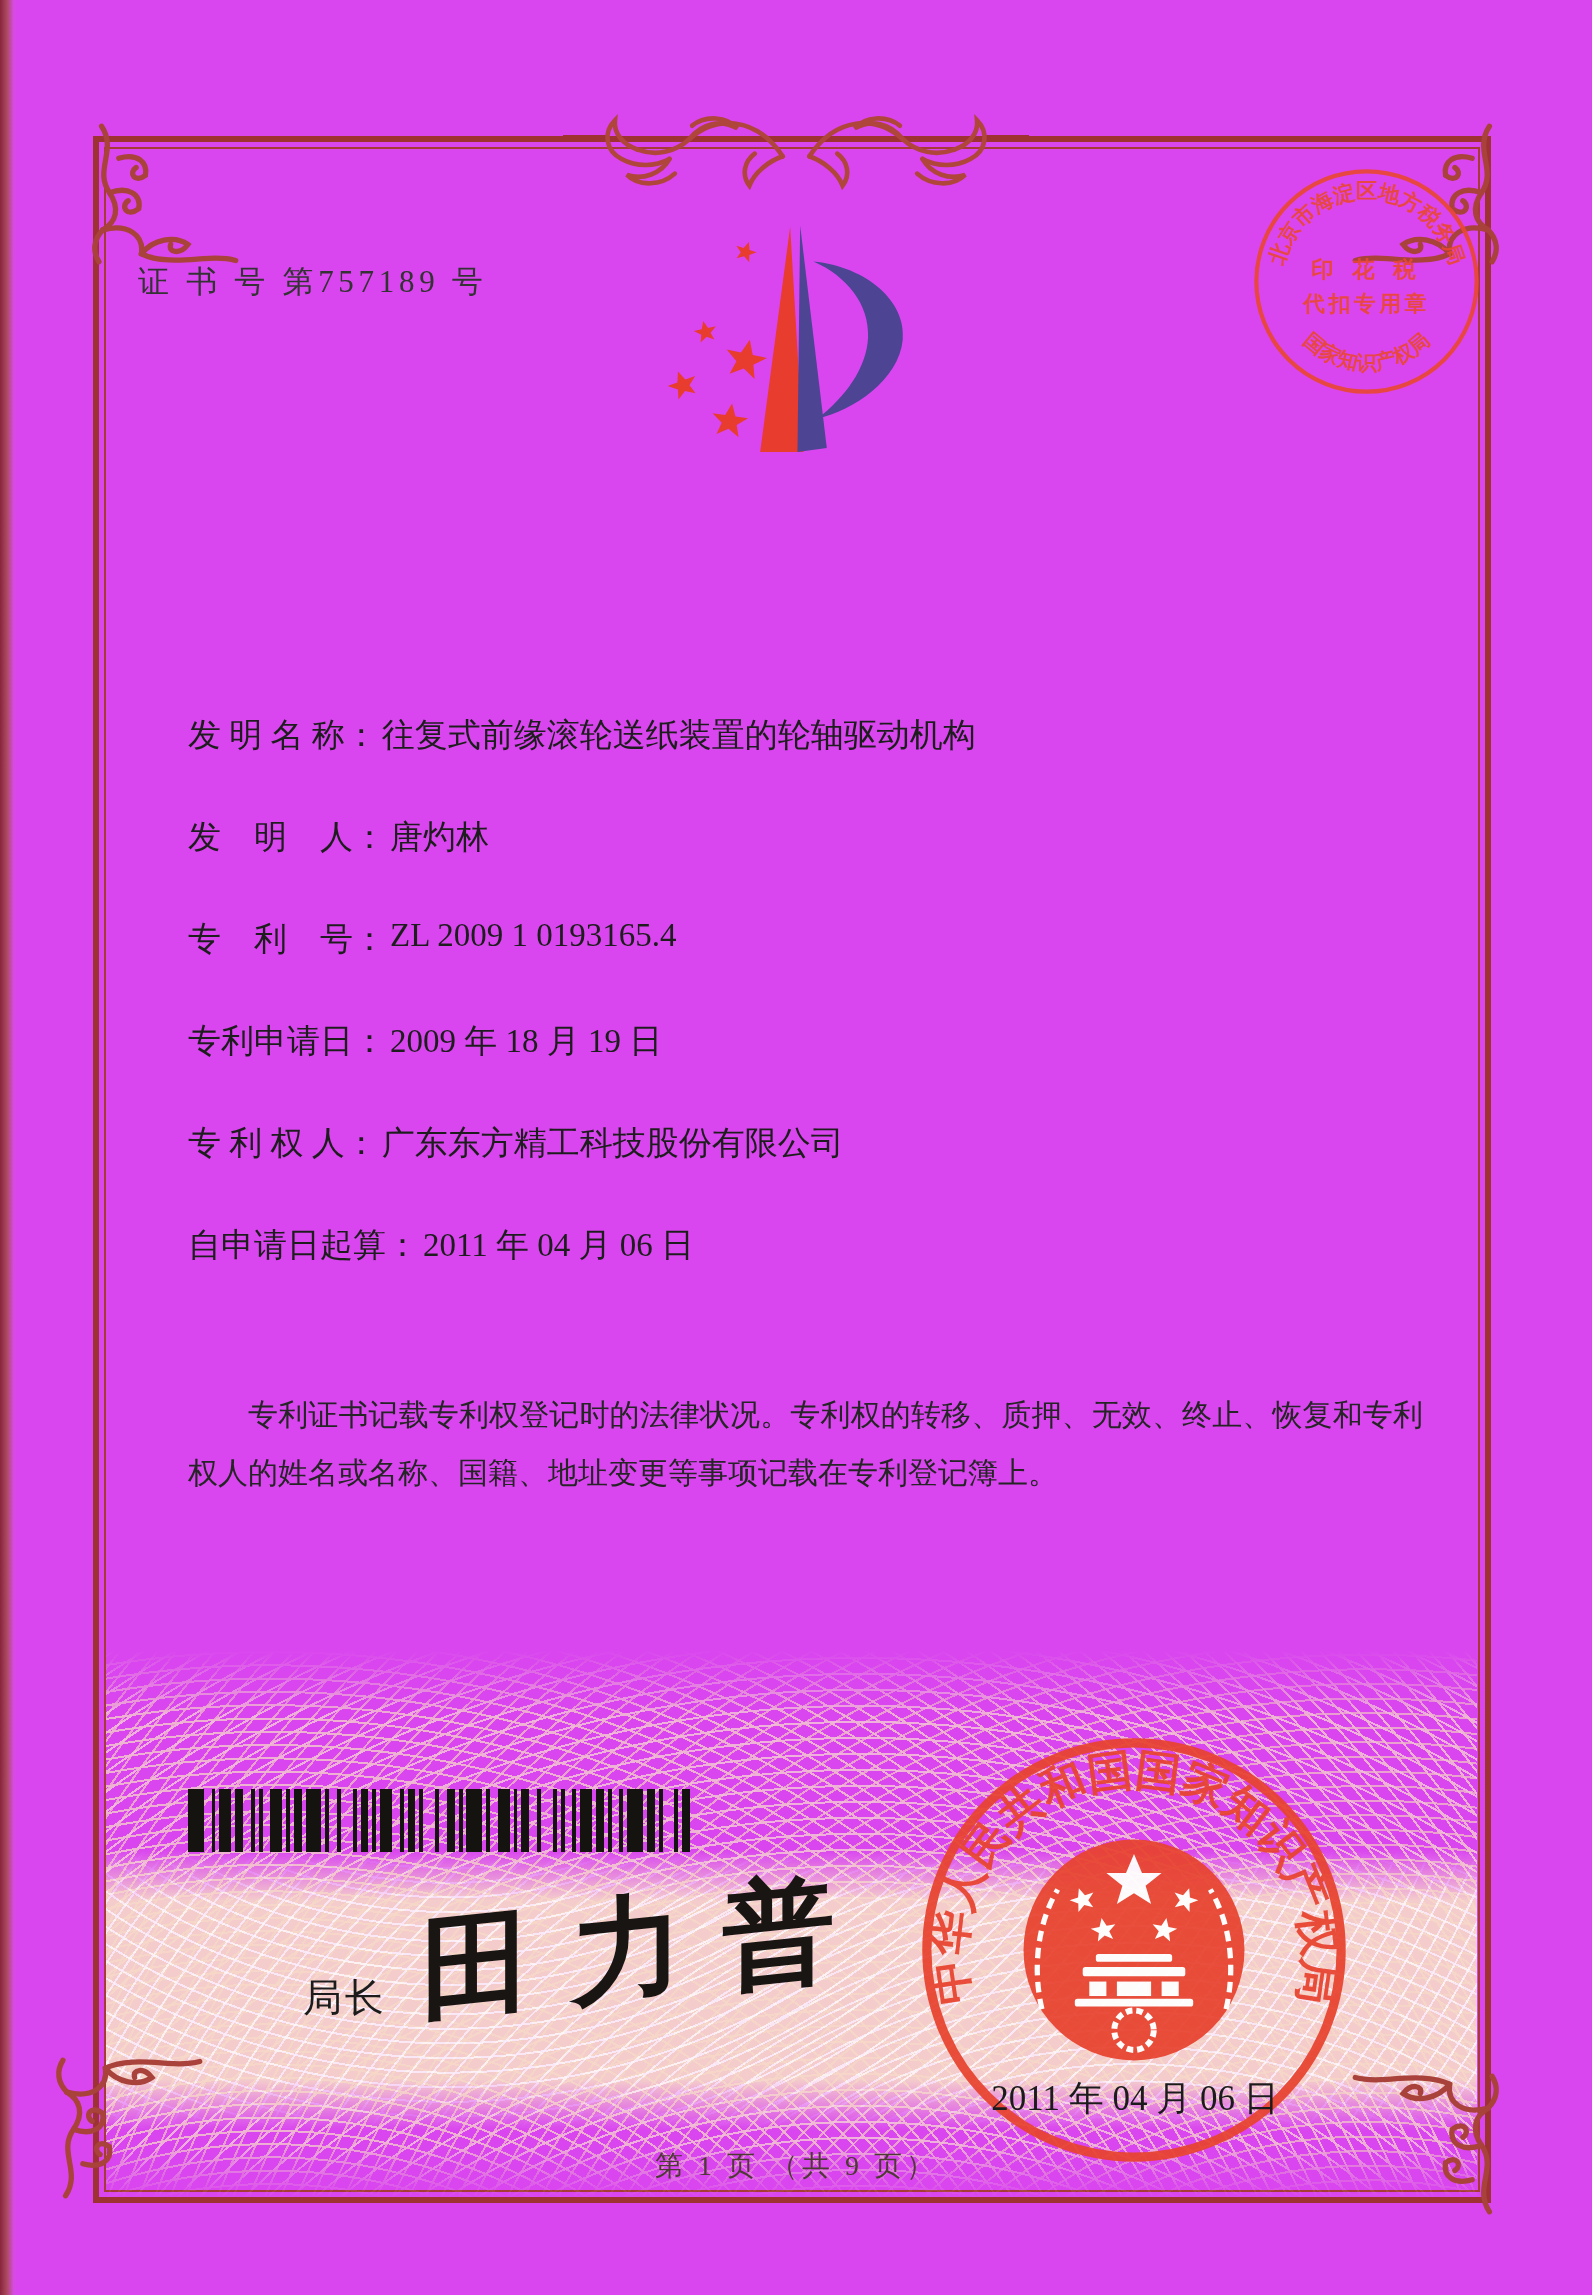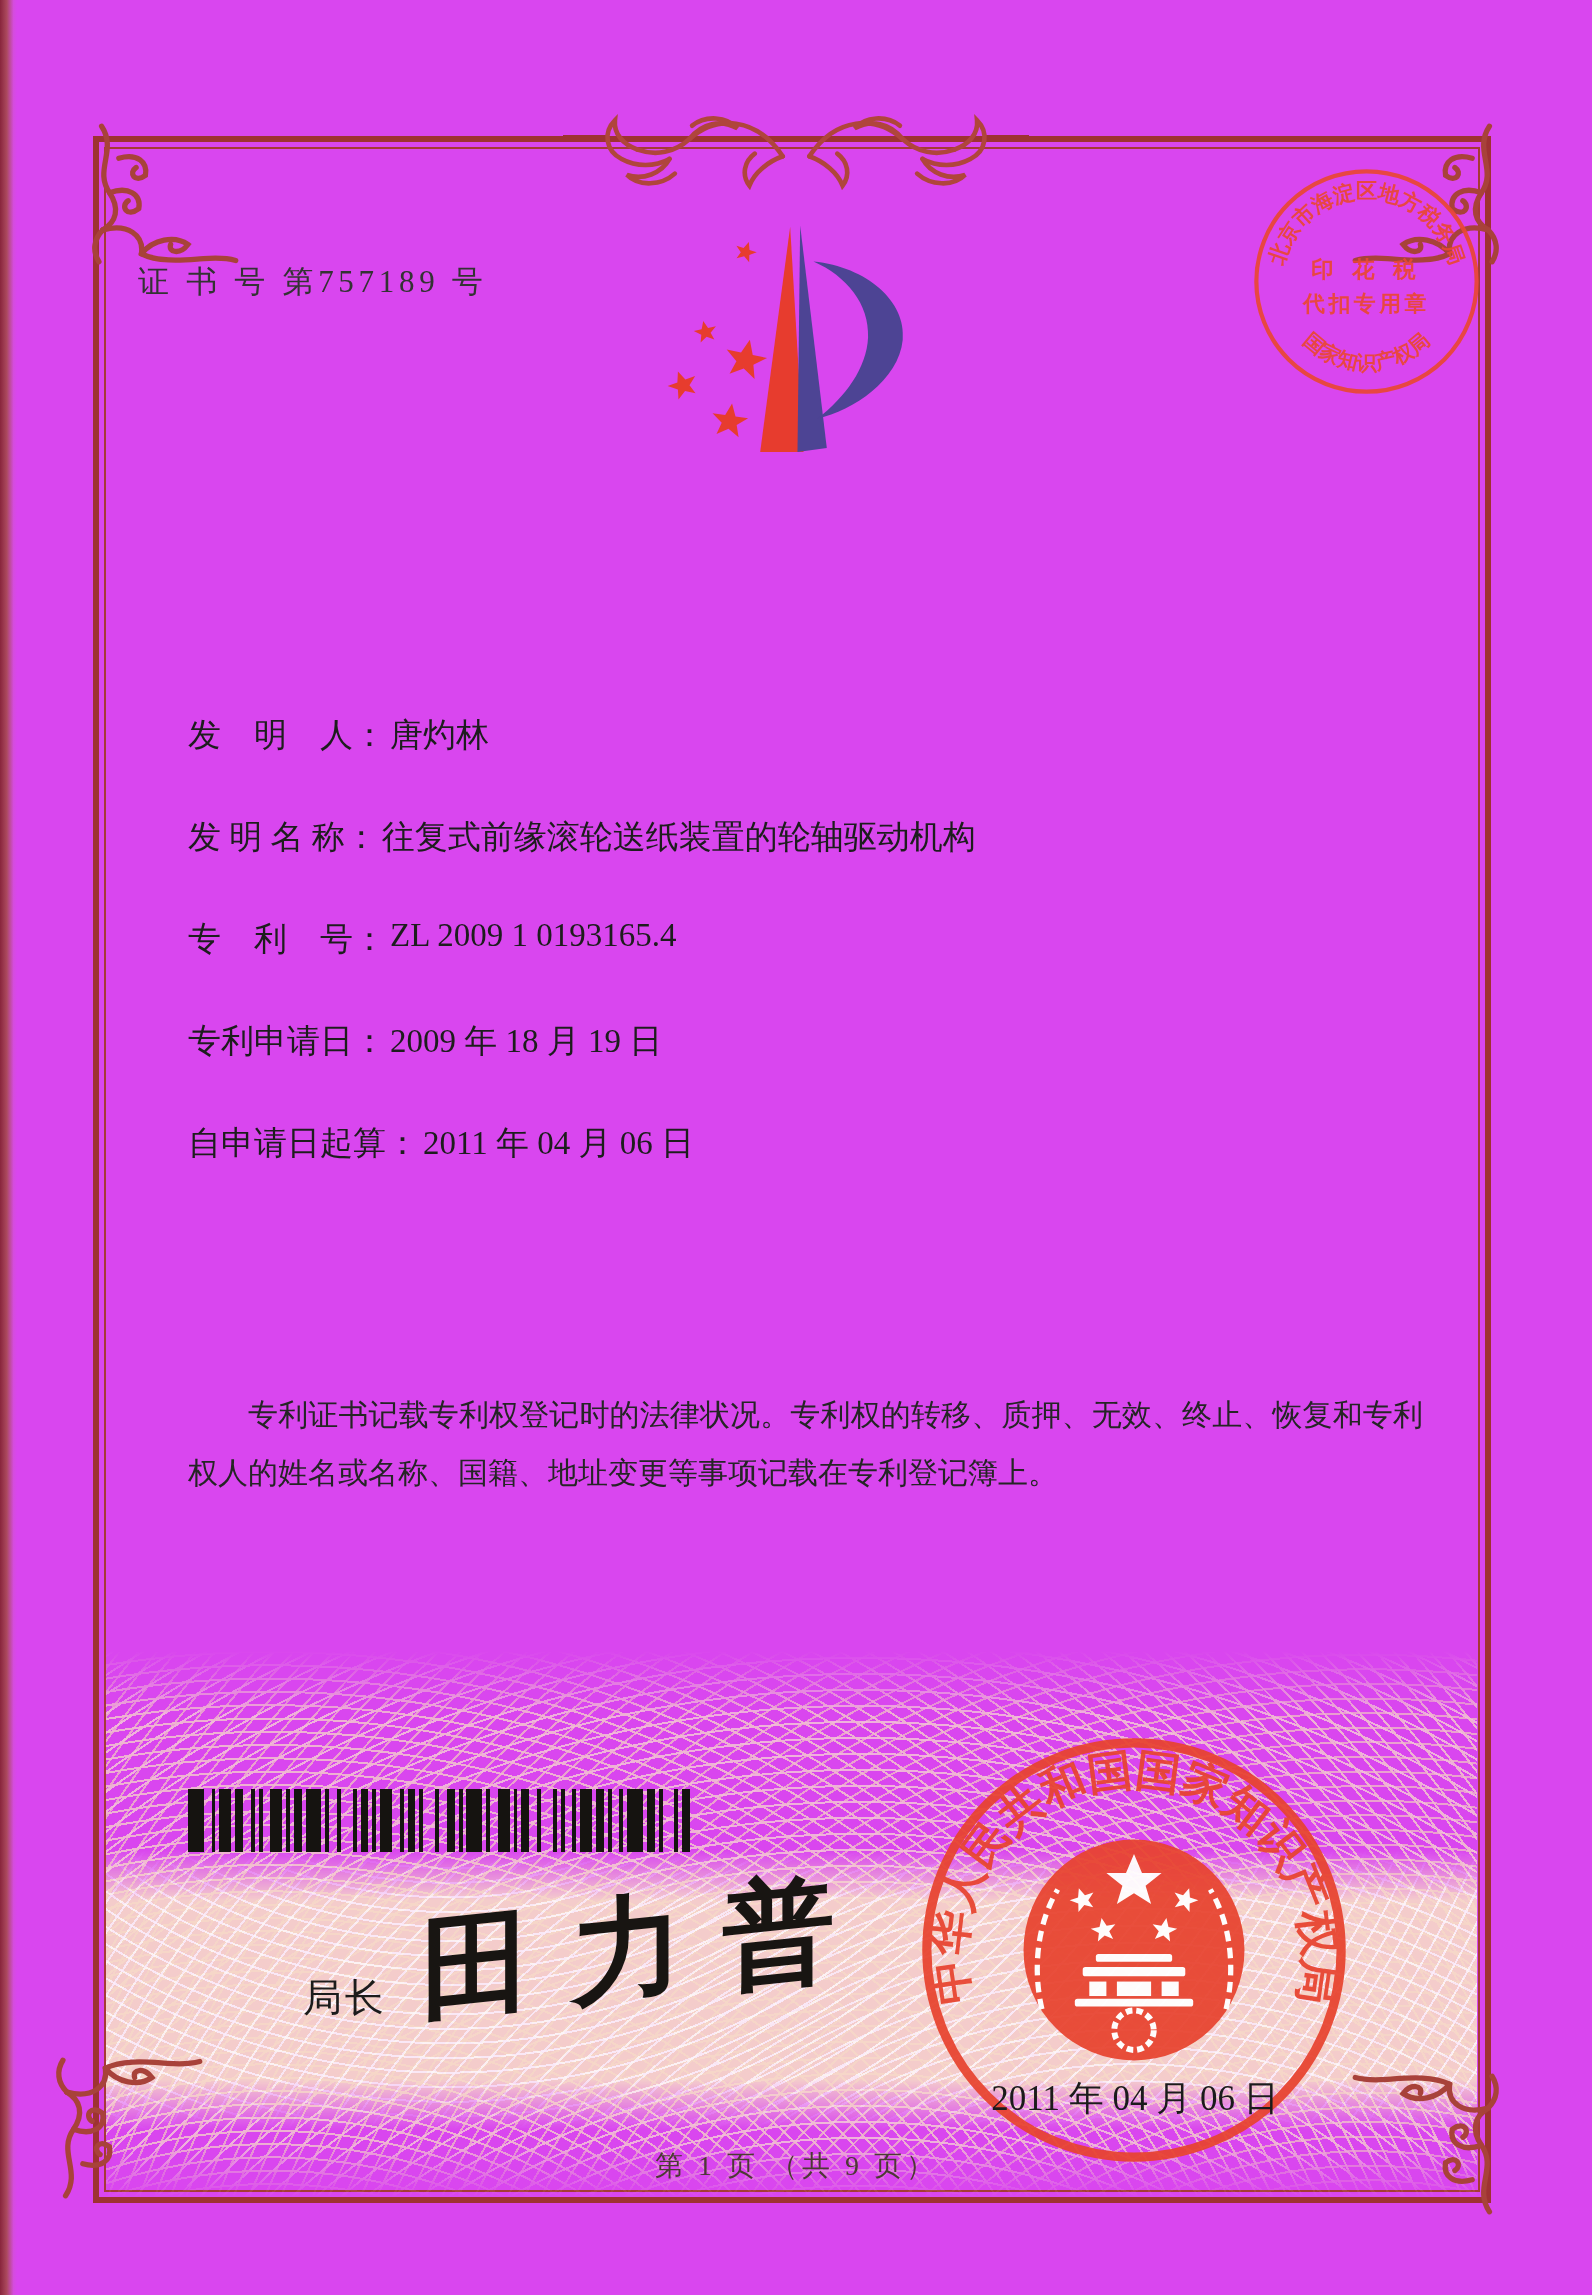--- a/index.html
+++ b/index.html
@@ -155,34 +155,38 @@
     <text x="330" y="318" font-size="64" font-weight="bold" fill="#ea4734" text-anchor="middle" letter-spacing="18">印 花 税</text>
     <text x="330" y="414" font-size="62" font-weight="bold" fill="#ea4734" text-anchor="middle" letter-spacing="10">代扣专用章</text>
     <text font-size="58" font-weight="bold" fill="#ea4734">
       <textPath href="#tax-bottom-arc" startOffset="50%" text-anchor="middle">国家知识产权局</textPath>
     </text>
   </svg>
 
 
   <div class="fields">
     <div class="field">
+      <span class="lbl">发 明 名 称：</span>
+      <span class="val">往复式前缘滚轮送纸装置的轮轴驱动机构</span>
+    </div>
+    <div class="field">
       <span class="lbl">发　明　人：</span>
       <span class="val">唐灼林</span>
     </div>
     <div class="field">
-      <span class="lbl">发 明 名 称：</span>
-      <span class="val">往复式前缘滚轮送纸装置的轮轴驱动机构</span>
-    </div>
-    <div class="field">
       <span class="lbl">专　利　号：</span>
       <span class="val">ZL 2009 1 0193165.4</span>
     </div>
     <div class="field">
       <span class="lbl">专利申请日：</span>
       <span class="val">2009 年 18 月 19 日</span>
+    </div>
+    <div class="field">
+      <span class="lbl">专 利 权 人：</span>
+      <span class="val">广东东方精工科技股份有限公司</span>
     </div>
     <div class="field">
       <span class="lbl">自申请日起算：</span>
       <span class="val">2011 年 04 月 06 日</span>
     </div>
   </div>
 
   <div class="body-text">
     <p>专利证书记载专利权登记时的法律状况。专利权的转移、质押、无效、终止、恢复和专利权人的姓名或名称、国籍、地址变更等事项记载在专利登记簿上。</p>
   </div>

